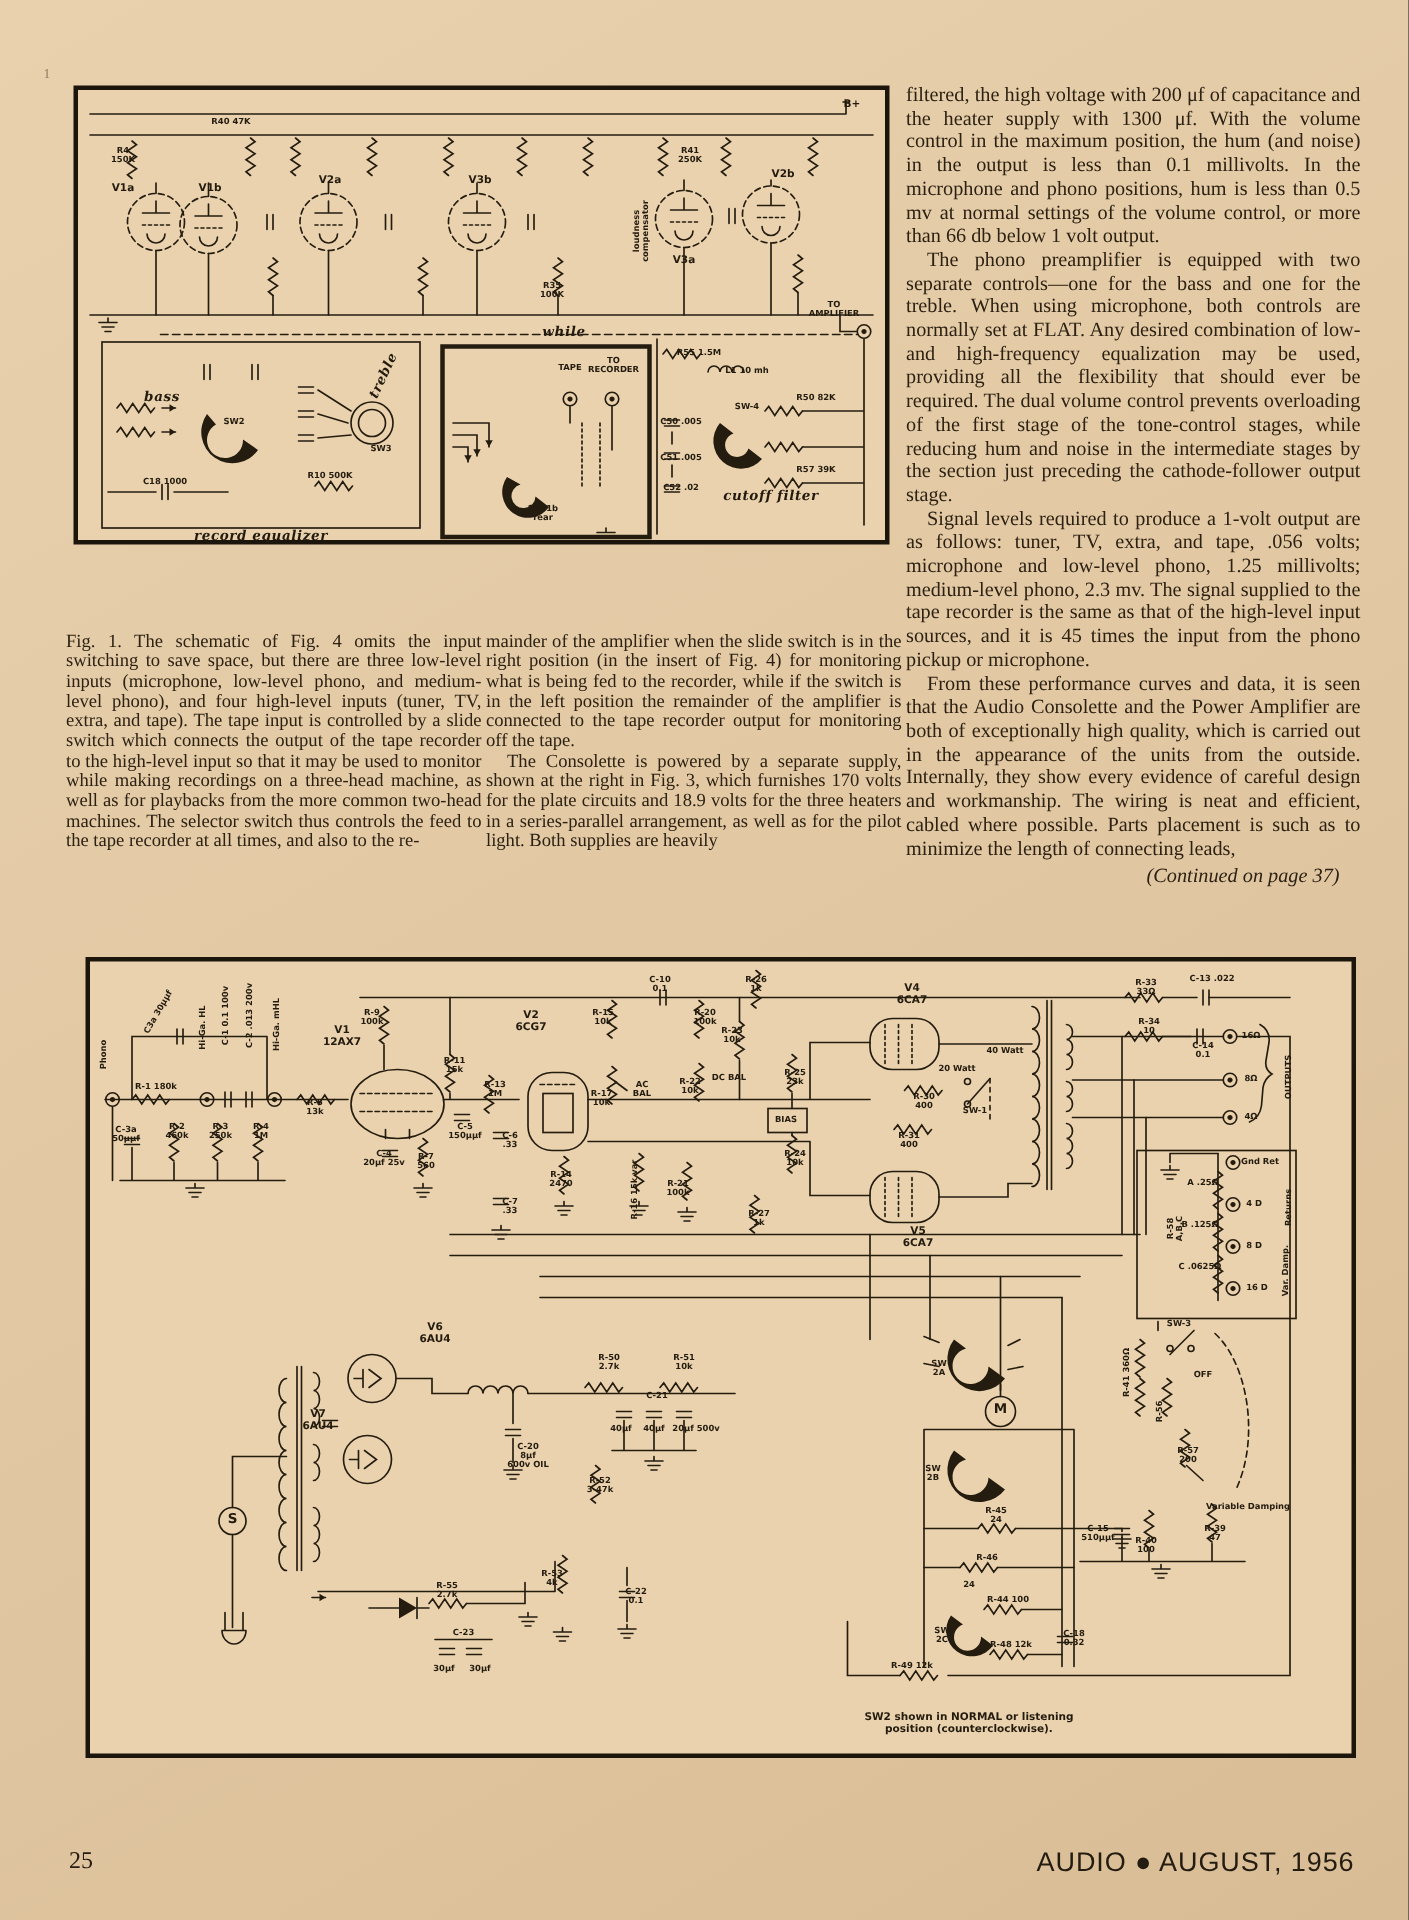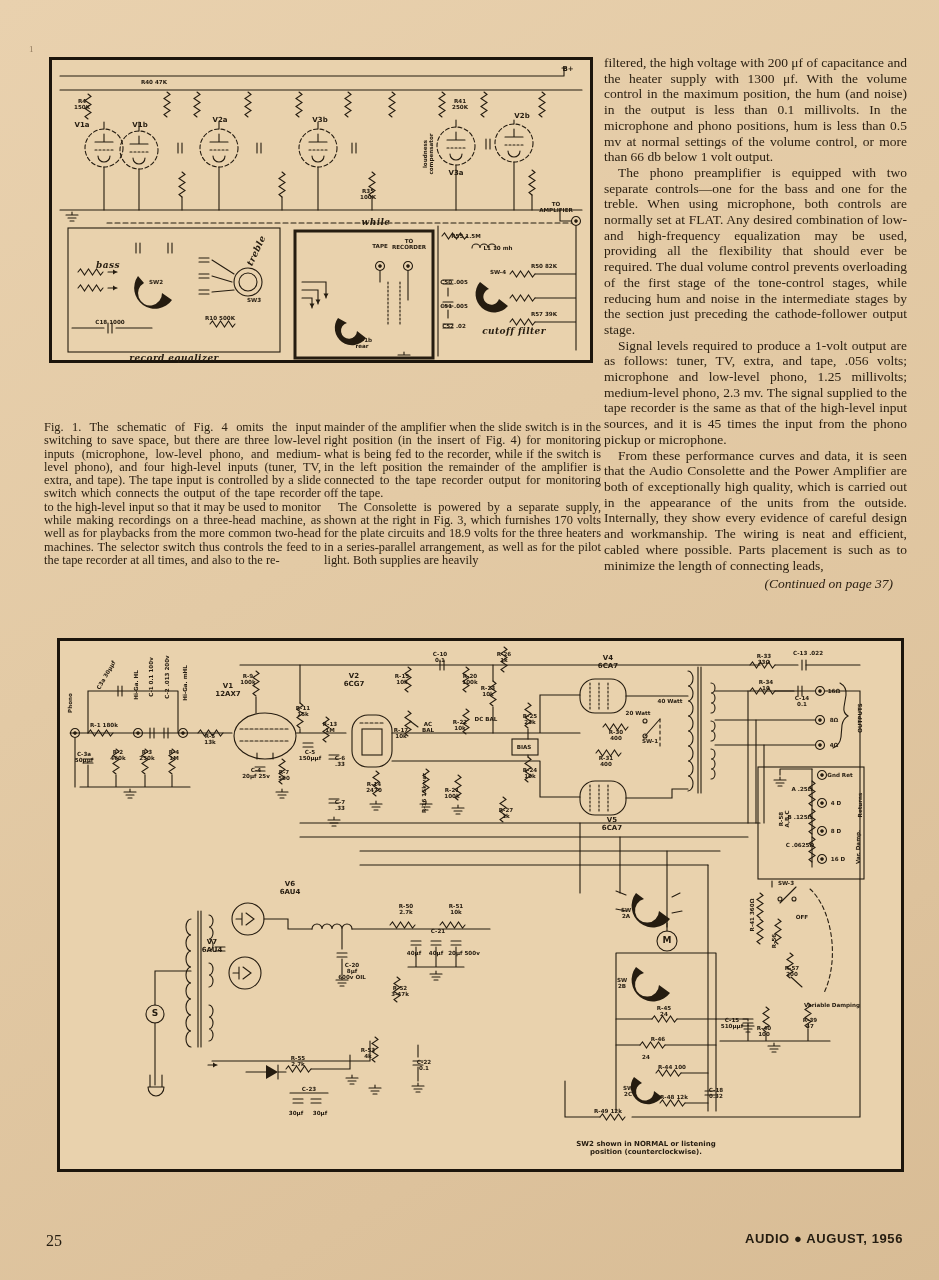--- a/index.html
+++ b/index.html
@@ -25,21 +25,21 @@
 .bodycol{position:absolute;color:#2c2113;text-align:justify}
 .bodycol p{margin:0;text-indent:14px}
 .bodycol p.noindent{text-indent:0}
 #col1{left:44px;top:421px;width:277px;font-size:12.4px;line-height:13.3px}
 #col2{left:324px;top:421px;width:277px;font-size:12.4px;line-height:13.3px}
 #col3{left:604px;top:55px;width:303px;font-size:13.5px;line-height:15.7px}
 .continued{margin-top:3px;text-align:right;font-style:italic;font-size:13.5px;color:#2c2113;padding-right:14px}
 .footer{position:absolute;left:0;right:0;top:1228px;height:30px;color:#241c10}
 .page-num{position:absolute;left:46px;top:4px;font-size:16px;font-family:"Liberation Serif",serif}
 .journal{position:absolute;right:36px;top:3px;font-family:"Liberation Sans",sans-serif;
-  font-weight:700;font-size:13px;letter-spacing:.6px}
+  font-weight:400;font-size:18px;letter-spacing:.6px}
 </style>
 </head>
 <body>
 
 <div class="page">
 
   <span class="corner-mark">1</span>
 
   <div class="frame" id="fig4-frame">
     <div class="schwrap">

